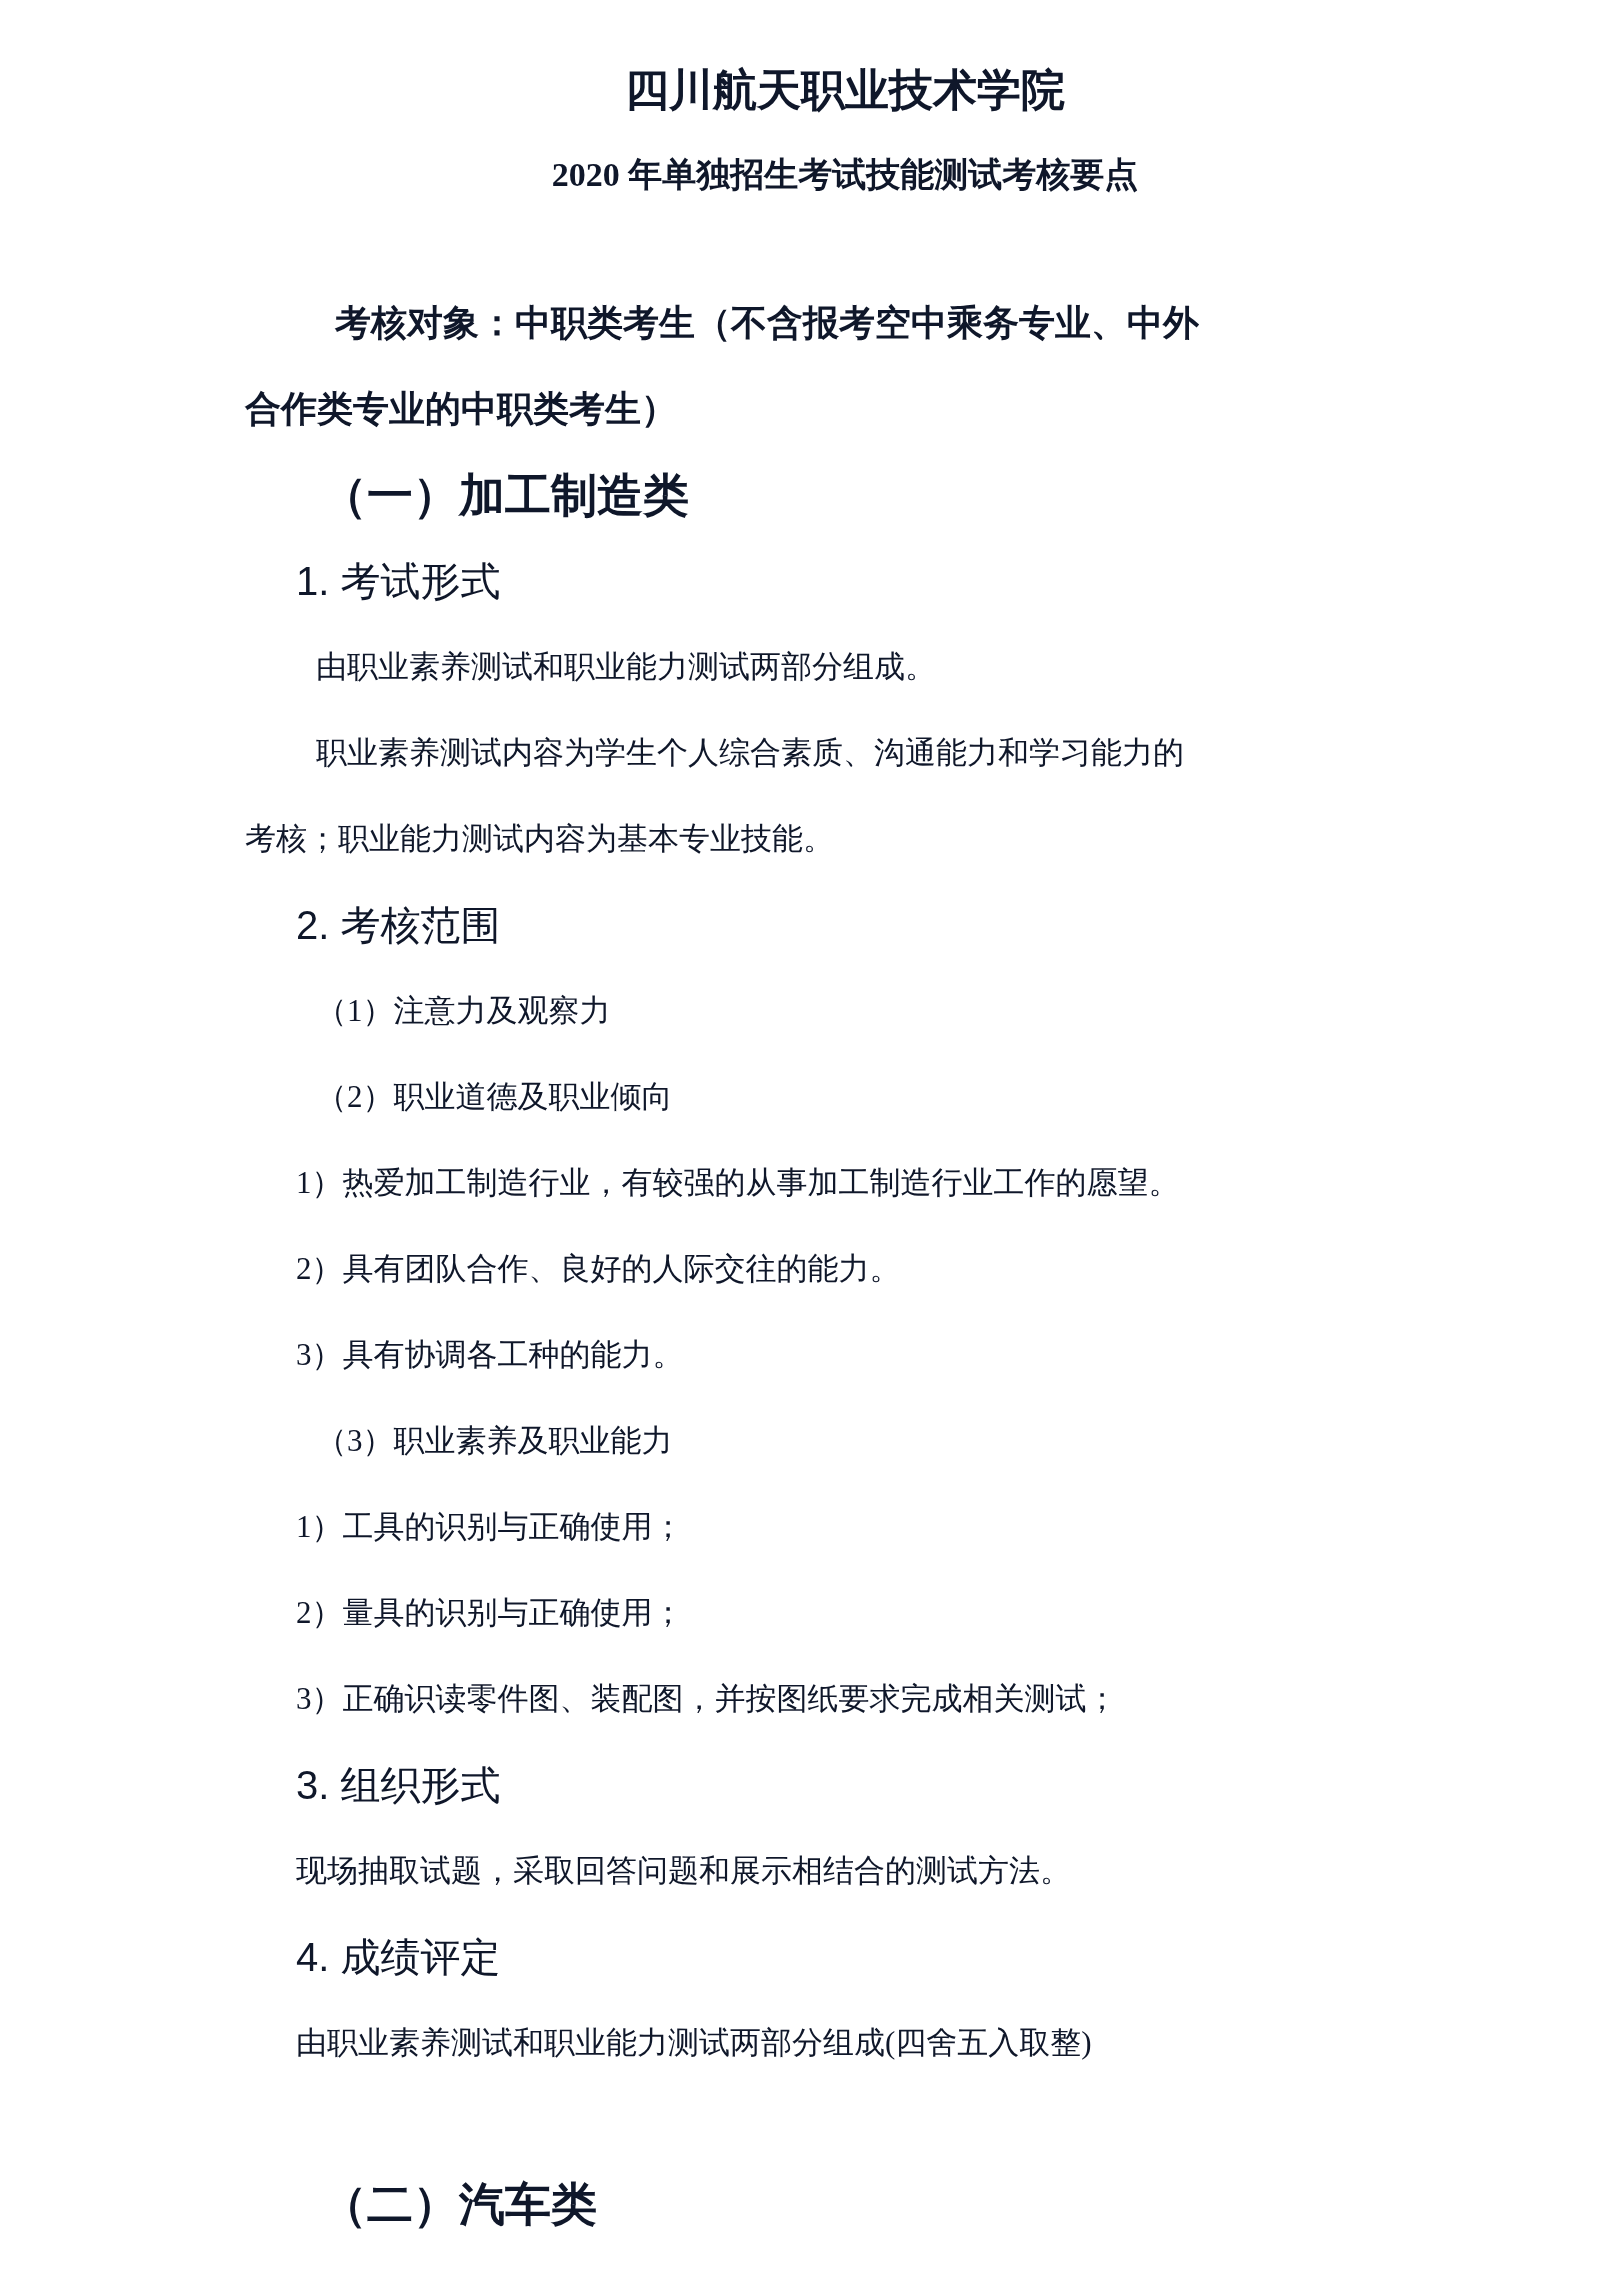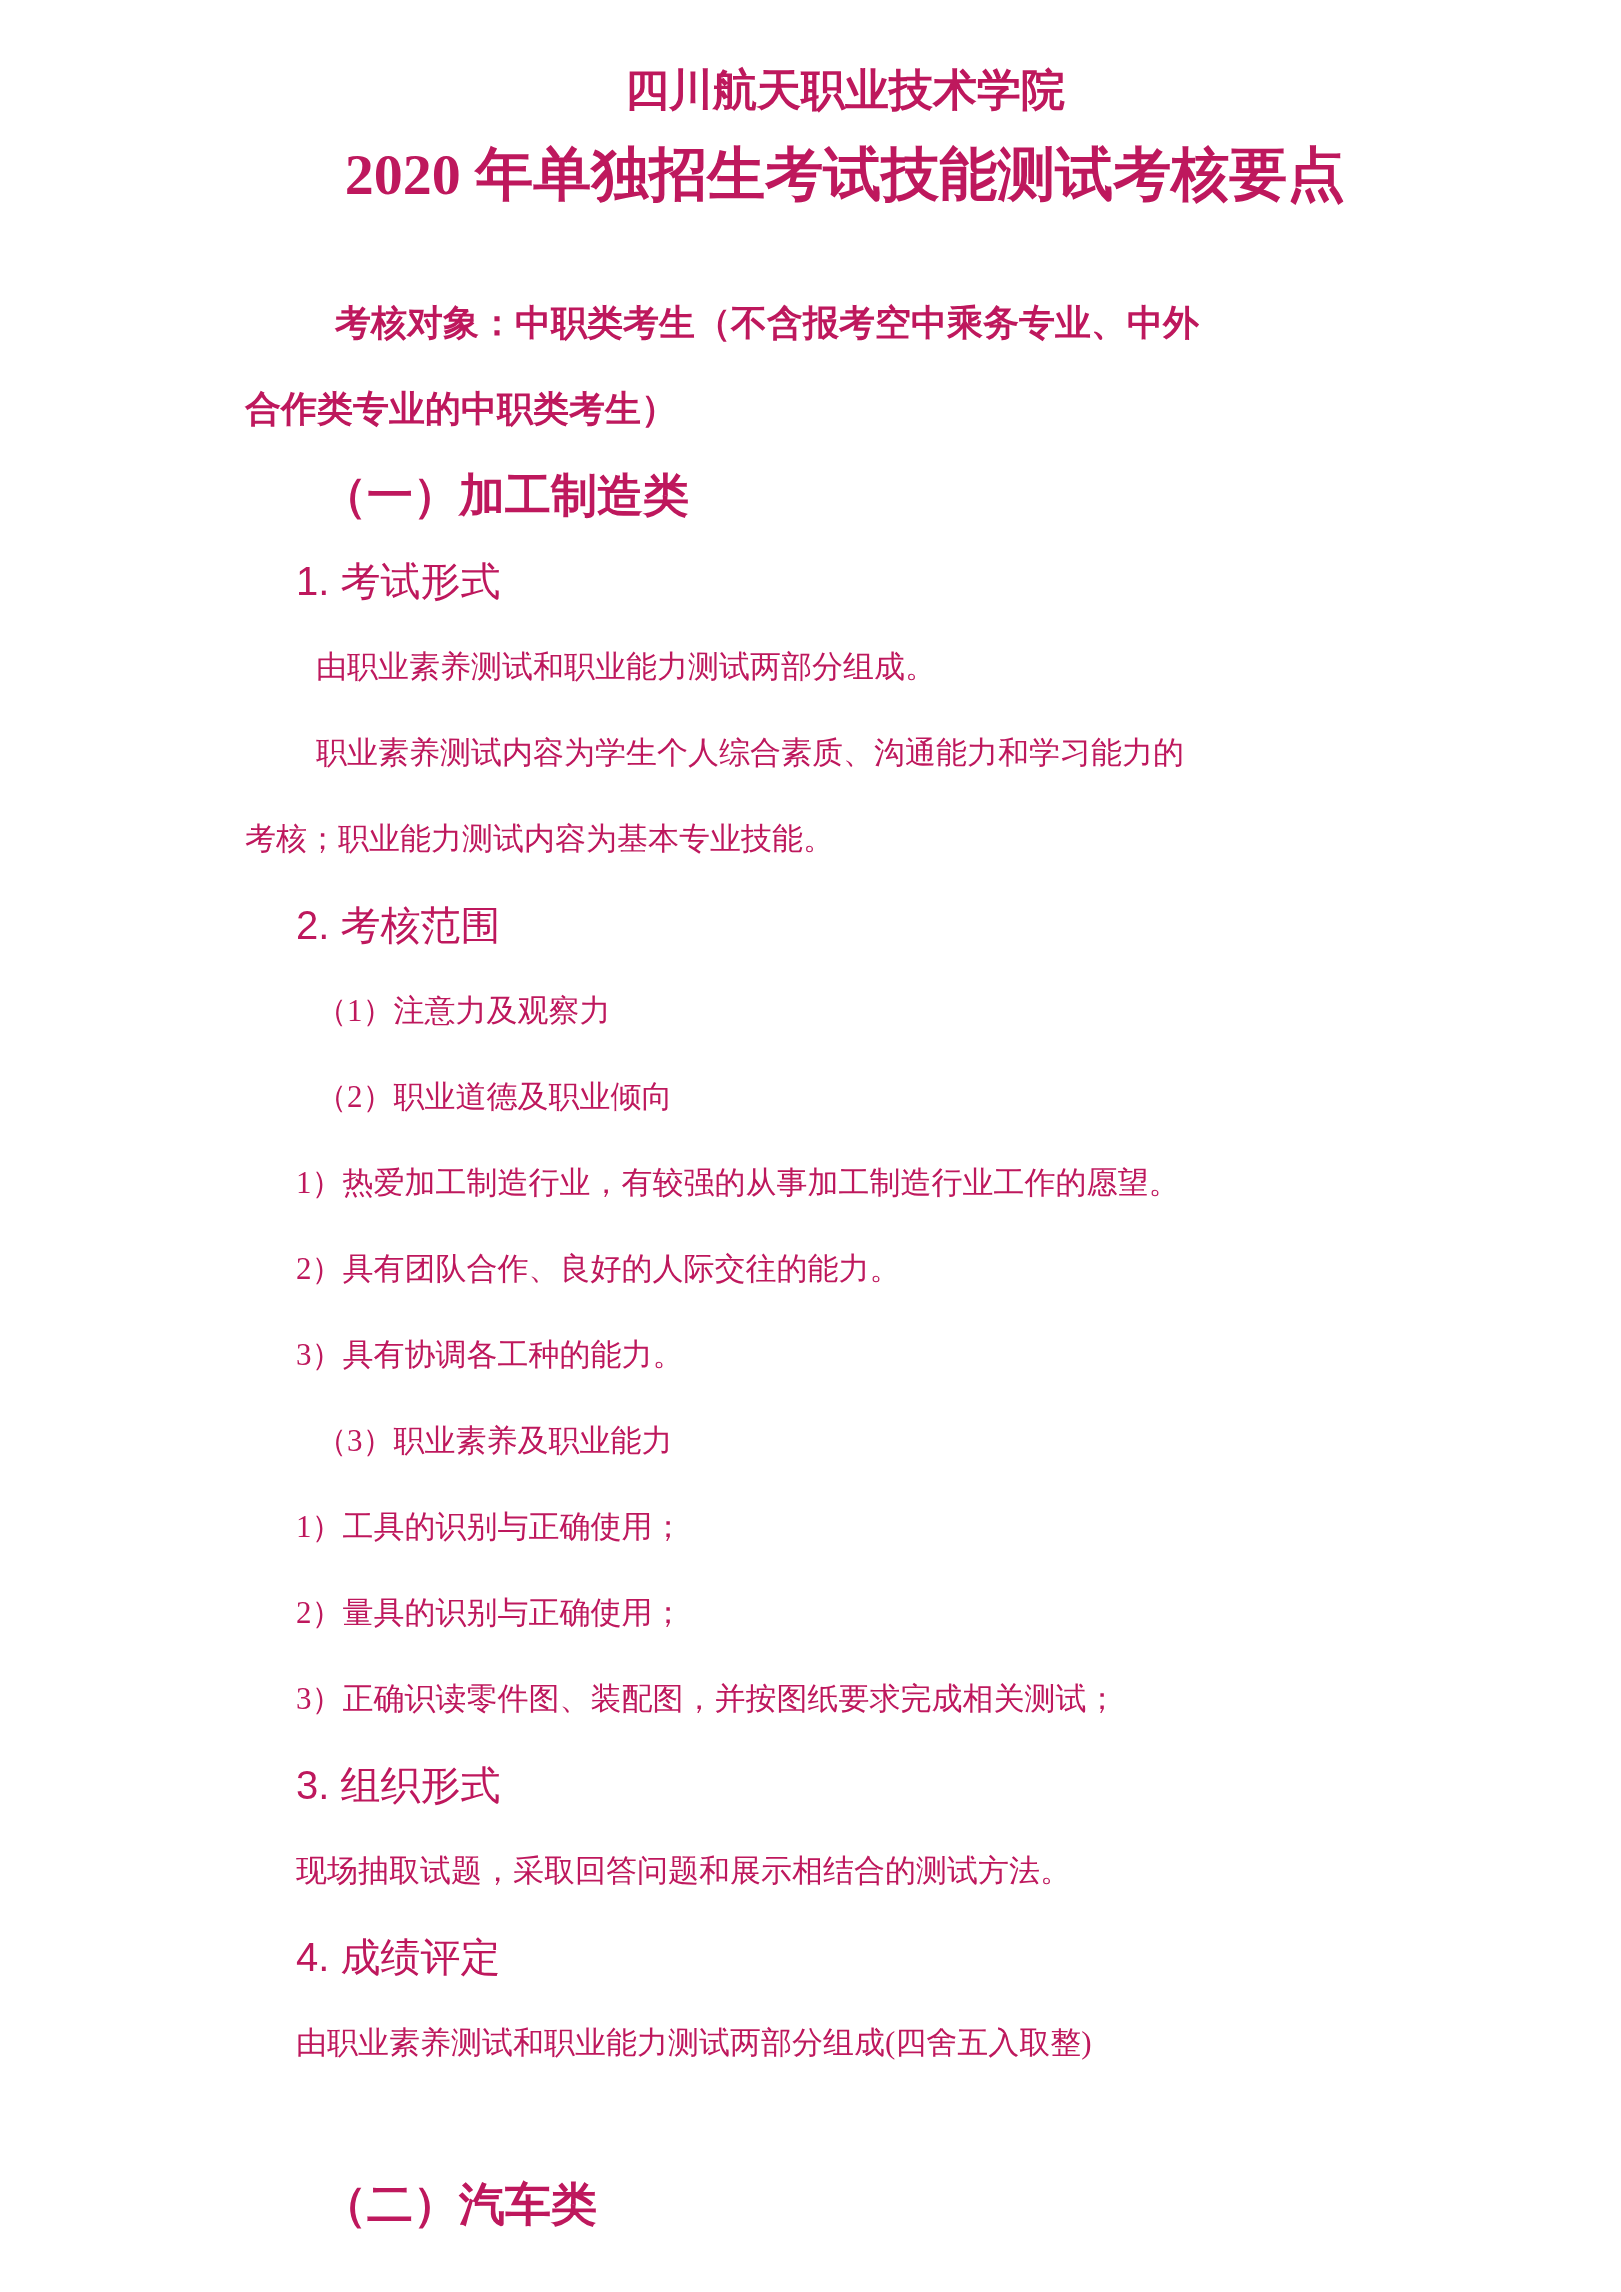--- a/index.html
+++ b/index.html
@@ -5,36 +5,36 @@
   html, body {
     margin: 0;
     padding: 0;
     background: #ffffff;
   }
   .page {
     position: relative;
     width: 1621px;
     height: 2293px;
     background: #ffffff;
-    color: #be185d;
+    color: #0f172a;
     box-sizing: border-box;
     padding: 49px 176px 0 245px;
     font-family: "Liberation Serif", "DejaVu Serif", serif;
     overflow: hidden;
   }
   .t {
     height: 84px;
     line-height: 84px;
     text-align: center;
     font-weight: 700;
     font-size: 44px;
     white-space: nowrap;
     font-family: "Liberation Serif", "DejaVu Serif", serif;
   }
-  .t.sub { font-size: 58px; }
+  .t.sub { font-size: 34px; }
   .spacer-a { height: 63px; }
   .spacer-b { height: 75px; }
   .line {
     height: 86px;
     line-height: 86px;
     font-size: 31px;
     white-space: nowrap;
     font-family: Liberation Serif, serif;
   }
   

